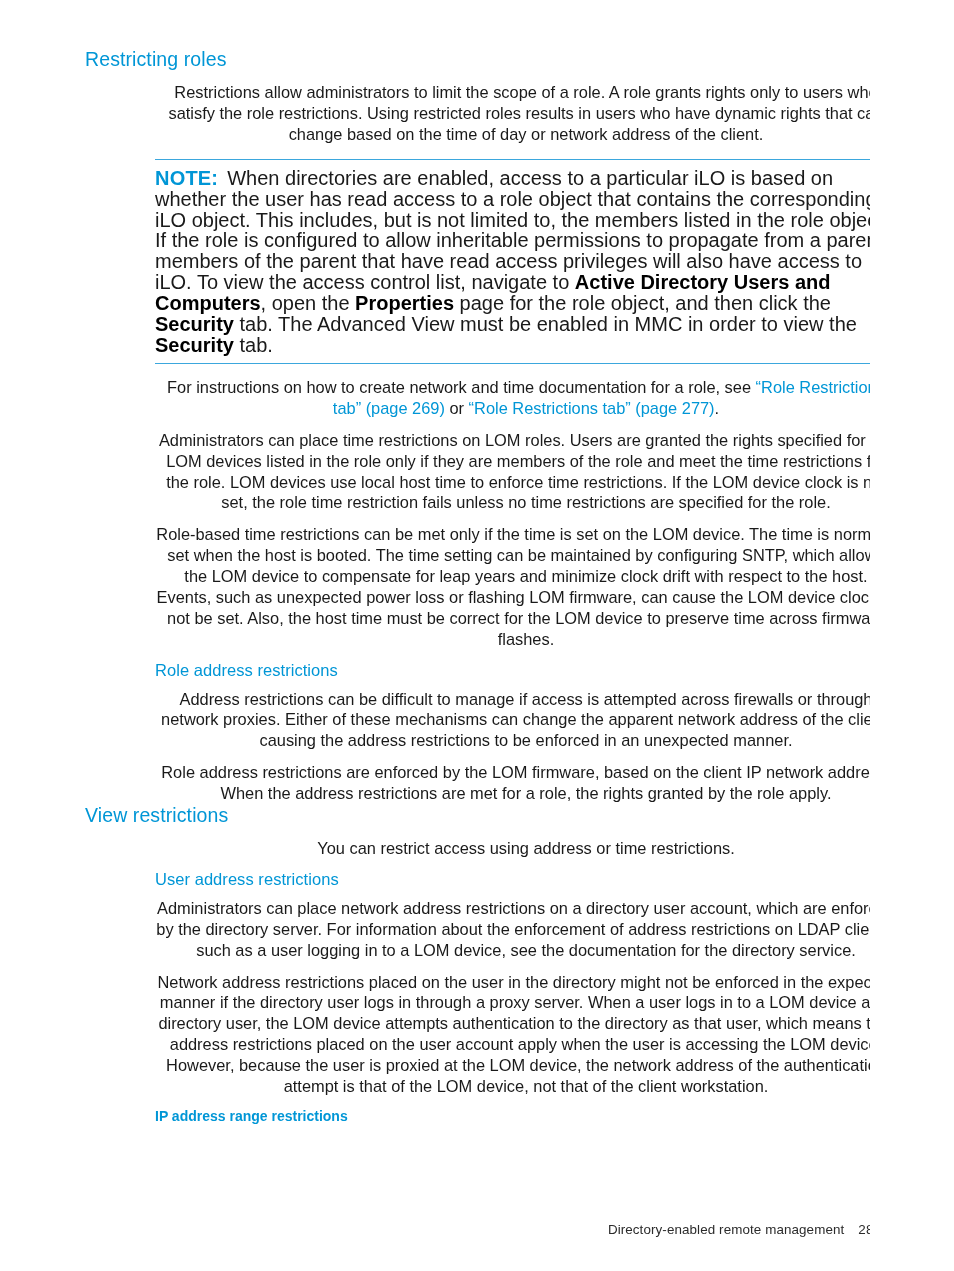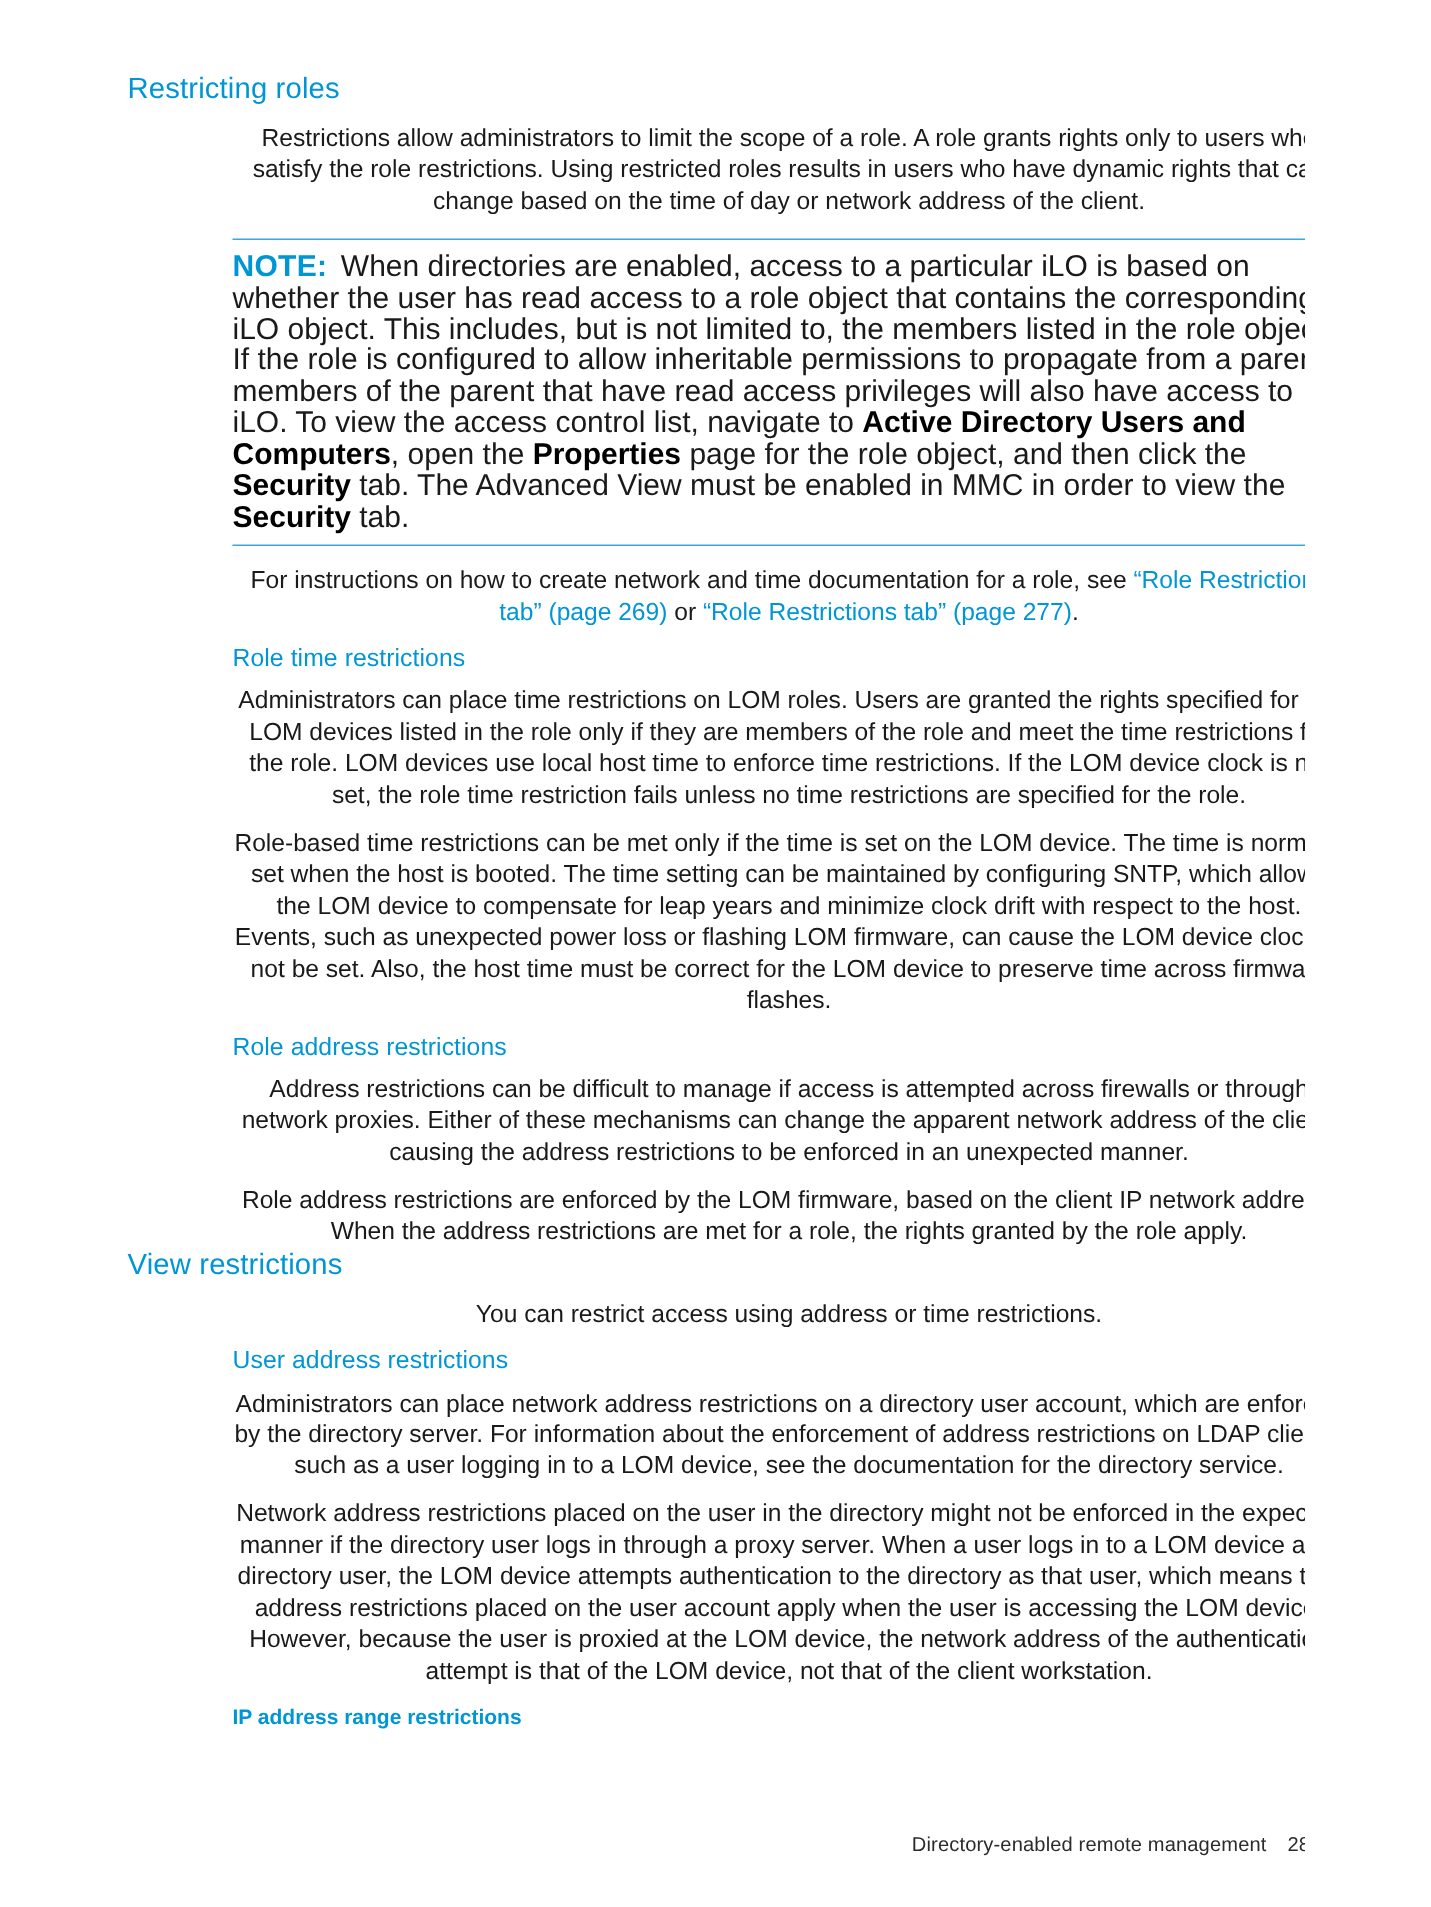--- a/index.html
+++ b/index.html
@@ -127,21 +127,20 @@
 
       <div class="indent">
         <p class="body">Restrictions allow administrators to limit the scope of a role. A role grants rights only to users who satisfy the role restrictions. Using restricted roles results in users who have dynamic rights that can change based on the time of day or network address of the client.</p>
 
         <div class="note">
           <p><span class="note-label">NOTE:</span><span class="note-gap"></span><span>When directories are enabled, access to a particular iLO is based on whether the user has read access to a role object that contains the corresponding iLO object. This includes, but is not limited to, the members listed in the role object. If the role is configured to allow inheritable permissions to propagate from a parent, members of the parent that have read access privileges will also have access to iLO. To view the access control list, navigate to </span><b>Active Directory Users and Computers</b><span>, open the </span><b>Properties</b><span> page for the role object, and then click the </span><b>Security</b><span> tab. The Advanced View must be enabled in MMC in order to view the </span><b>Security</b><span> tab.</span></p>
         </div>
 
         <p class="body"><span>For instructions on how to create network and time documentation for a role, see </span><a class="link" href="#">“Role Restrictions tab” (page 269)</a><span> or </span><a class="link" href="#">“Role Restrictions tab” (page 277)</a><span>.</span></p>
 
-        <h2 class="sec-h2 gap-h2-top">Role time restrictions</h2>
 
         <p class="body">Administrators can place time restrictions on LOM roles. Users are granted the rights specified for the LOM devices listed in the role only if they are members of the role and meet the time restrictions for the role. LOM devices use local host time to enforce time restrictions. If the LOM device clock is not set, the role time restriction fails unless no time restrictions are specified for the role.</p>
 
         <p class="body">Role-based time restrictions can be met only if the time is set on the LOM device. The time is normally set when the host is booted. The time setting can be maintained by configuring SNTP, which allows the LOM device to compensate for leap years and minimize clock drift with respect to the host. Events, such as unexpected power loss or flashing LOM firmware, can cause the LOM device clock to not be set. Also, the host time must be correct for the LOM device to preserve time across firmware flashes.</p>
 
         <h2 class="sec-h2 gap-h2-top">Role address restrictions</h2>
 
         <p class="body">Address restrictions can be difficult to manage if access is attempted across firewalls or through network proxies. Either of these mechanisms can change the apparent network address of the client, causing the address restrictions to be enforced in an unexpected manner.</p>
 
         <p class="body">Role address restrictions are enforced by the LOM firmware, based on the client IP network address. When the address restrictions are met for a role, the rights granted by the role apply.</p>

